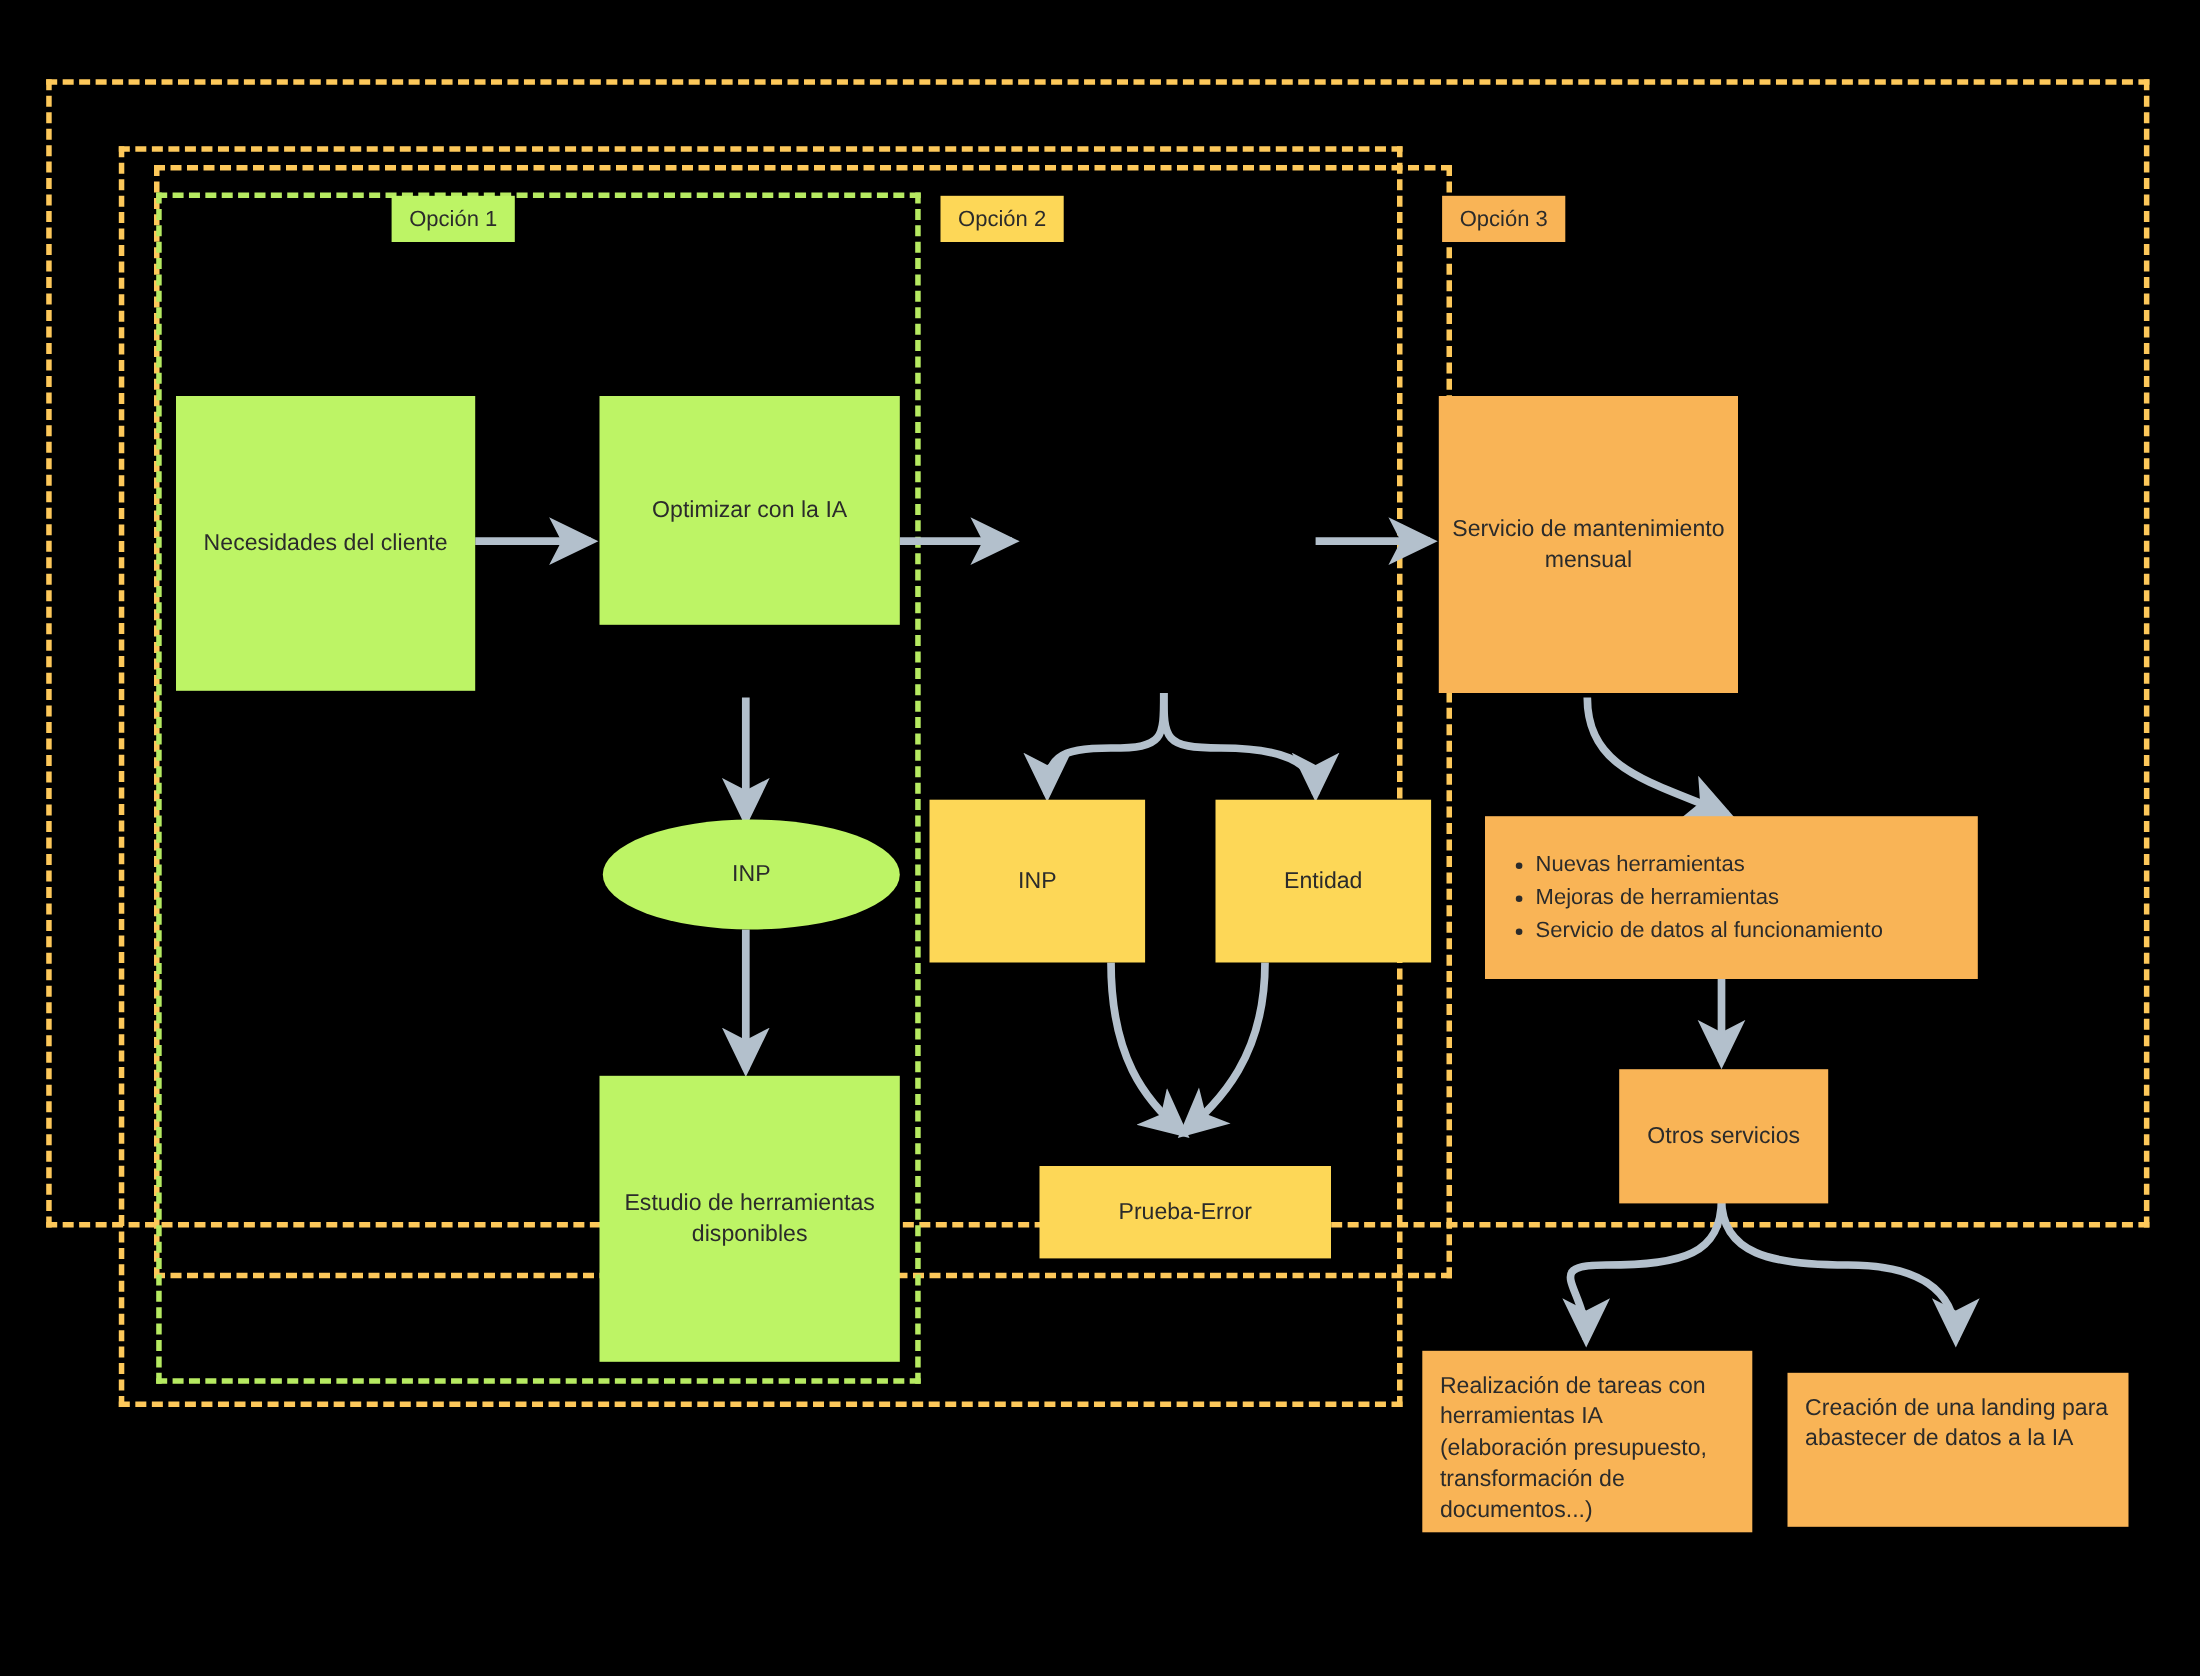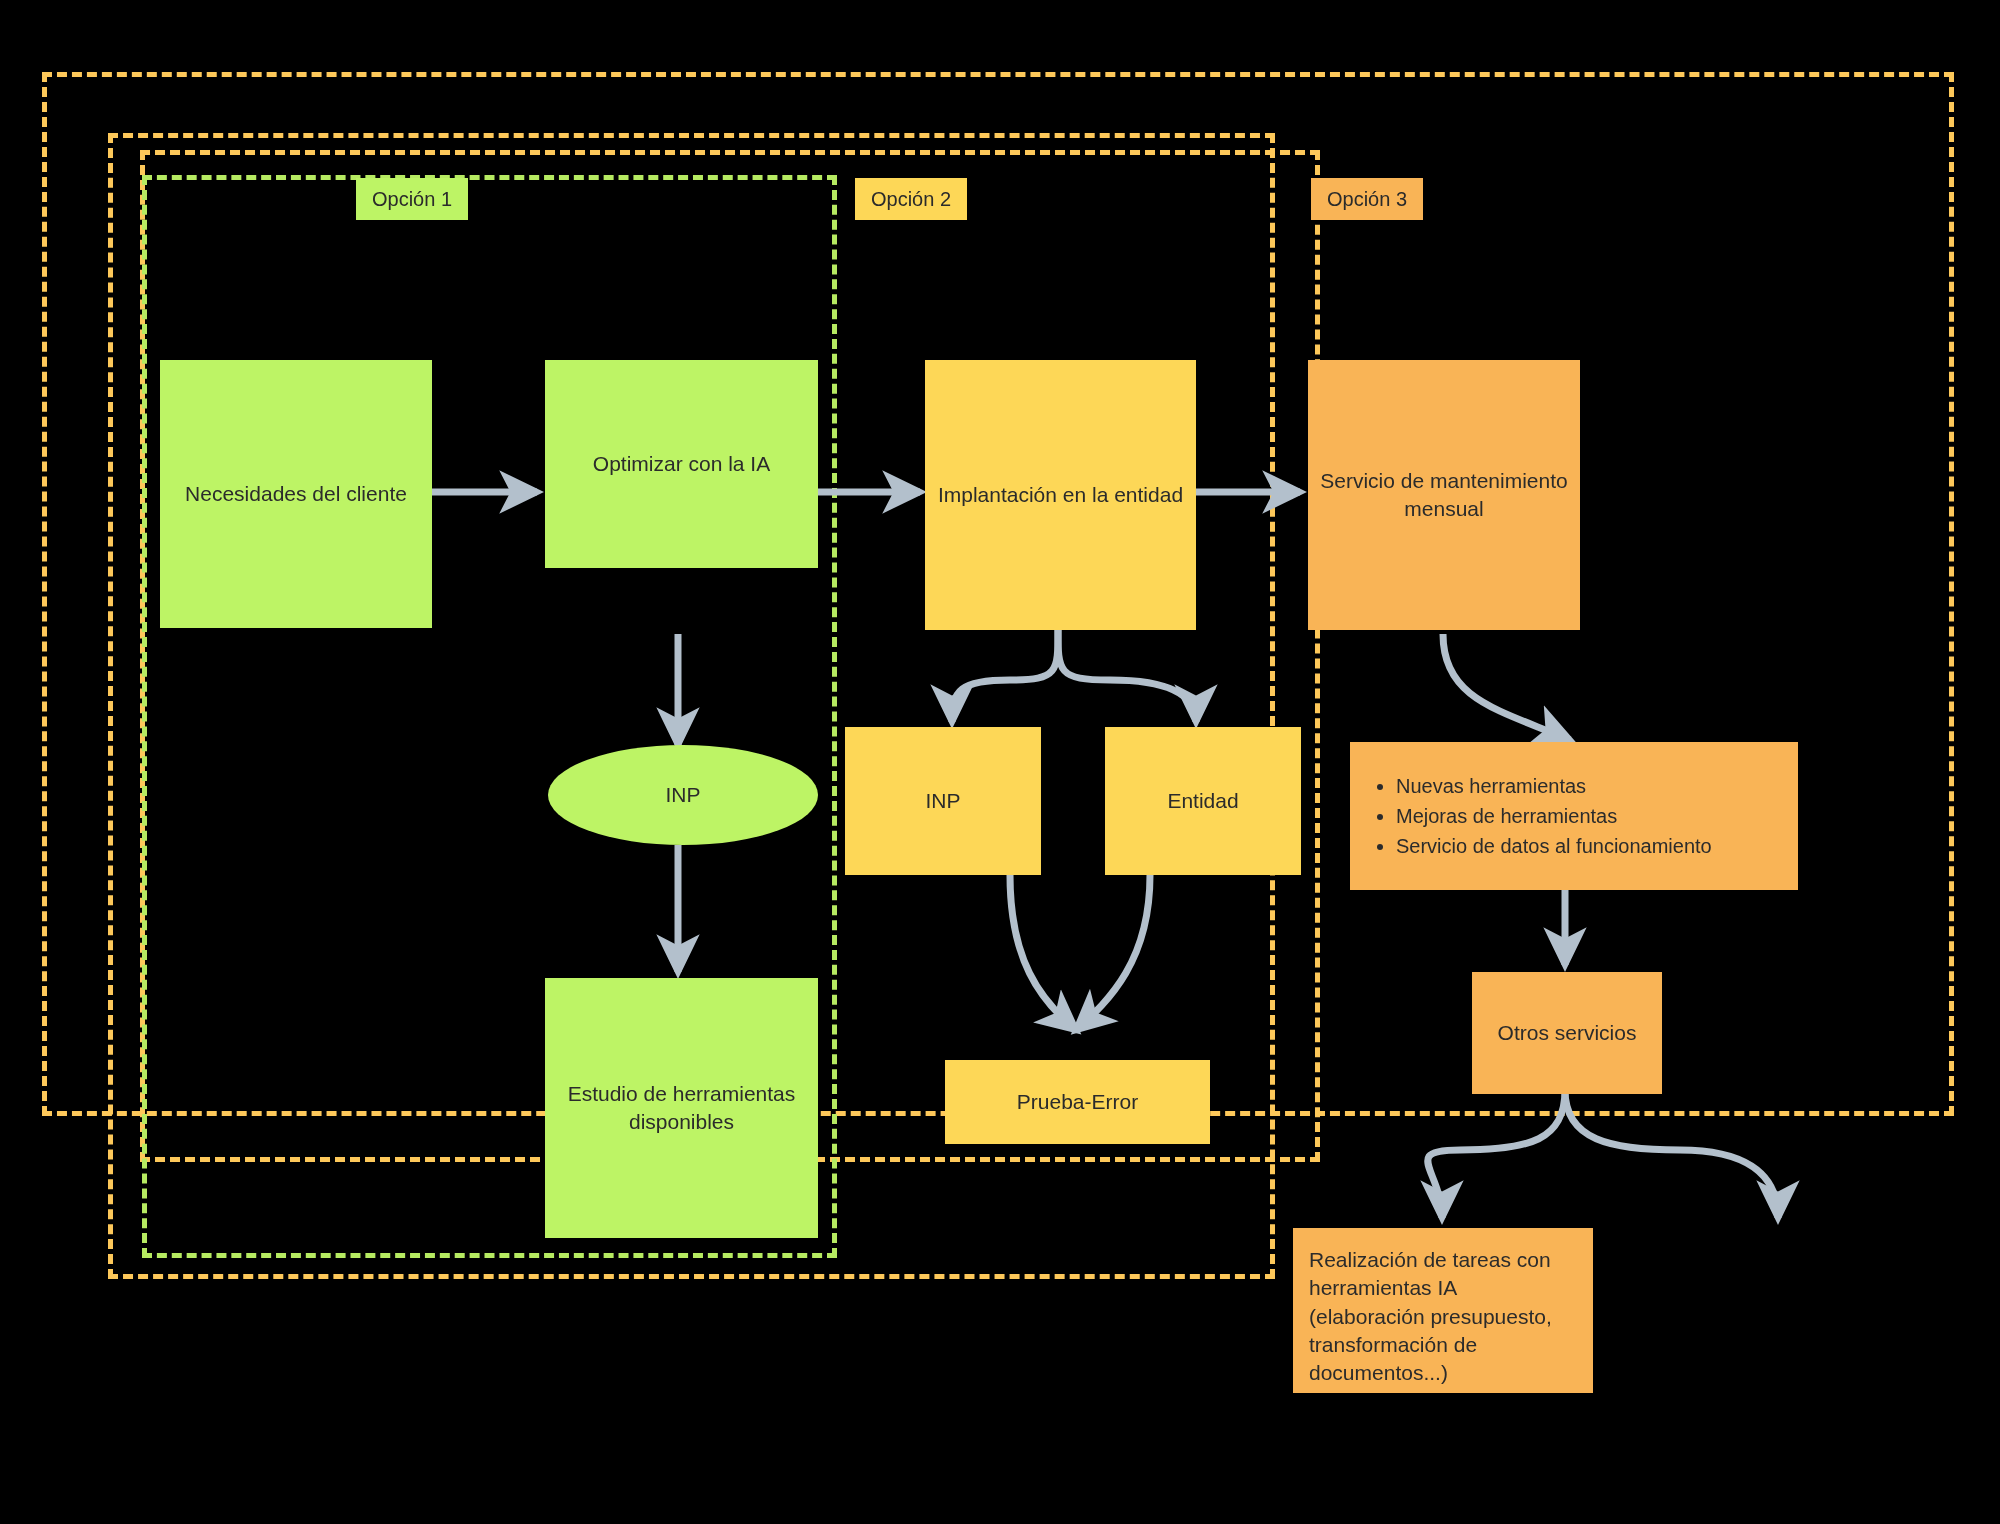--- a/index.html
+++ b/index.html
@@ -99,21 +99,20 @@
   <div class="tag tag-orange" style="left:1311px;top:178px;width:112px;height:42px;">Opción 3</div>
 
   <div class="node n-green" style="left:160px;top:360px;width:272px;height:268px;">Necesidades del cliente</div>
 
   <div class="node n-green" style="left:545px;top:360px;width:273px;height:208px;">Optimizar con la IA</div>
 
   <div class="node n-green ellipse" style="left:548px;top:745px;width:270px;height:100px;">INP</div>
 
   <div class="node n-green" style="left:545px;top:978px;width:273px;height:260px;">Estudio de herramientas disponibles</div>
 
-  <div class="node n-yellow" style="left:925px;top:360px;width:271px;height:270px;">Implantación en la entidad</div>
 
   <div class="node n-yellow" style="left:845px;top:727px;width:196px;height:148px;">INP</div>
 
   <div class="node n-yellow" style="left:1105px;top:727px;width:196px;height:148px;">Entidad</div>
 
   <div class="node n-yellow" style="left:945px;top:1060px;width:265px;height:84px;">Prueba-Error</div>
 
   <div class="node n-orange" style="left:1308px;top:360px;width:272px;height:270px;">Servicio de mantenimiento mensual</div>
 
   <div class="node n-orange list-box" style="left:1350px;top:742px;width:448px;height:148px;">
@@ -121,14 +120,15 @@
       <li>Nuevas herramientas</li>
       <li>Mejoras de herramientas</li>
       <li>Servicio de datos al funcionamiento</li>
     </ul>
   </div>
 
   <div class="node n-orange" style="left:1472px;top:972px;width:190px;height:122px;">Otros servicios</div>
 
   <div class="node n-orange left-text" style="left:1293px;top:1228px;width:300px;height:165px;">Realización de tareas con herramientas IA (elaboración presupuesto, transformación de documentos...)</div>
 
+  <div class="node n-orange left-text" style="left:1625px;top:1248px;width:310px;height:140px;">Creación de una landing para abastecer de datos a la IA</div>
 
 </div>
 
 </body></html>

